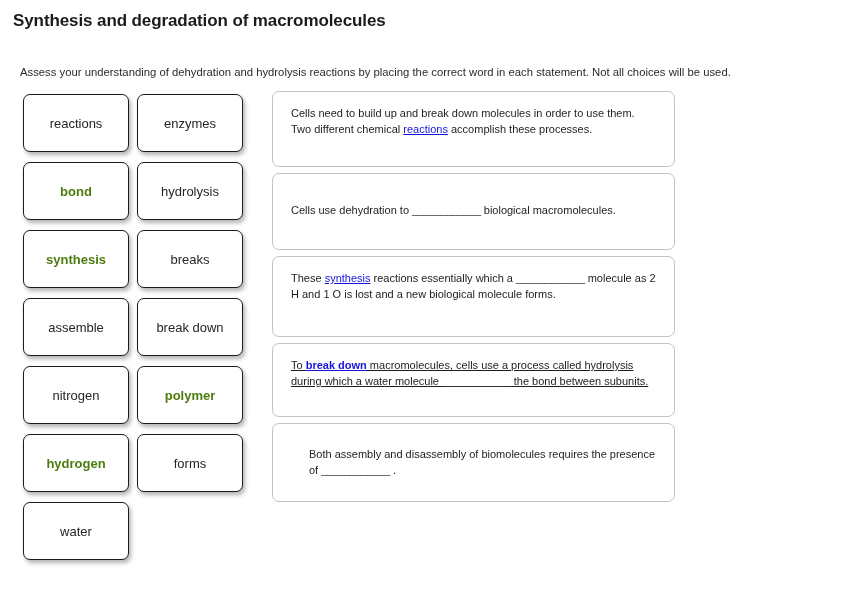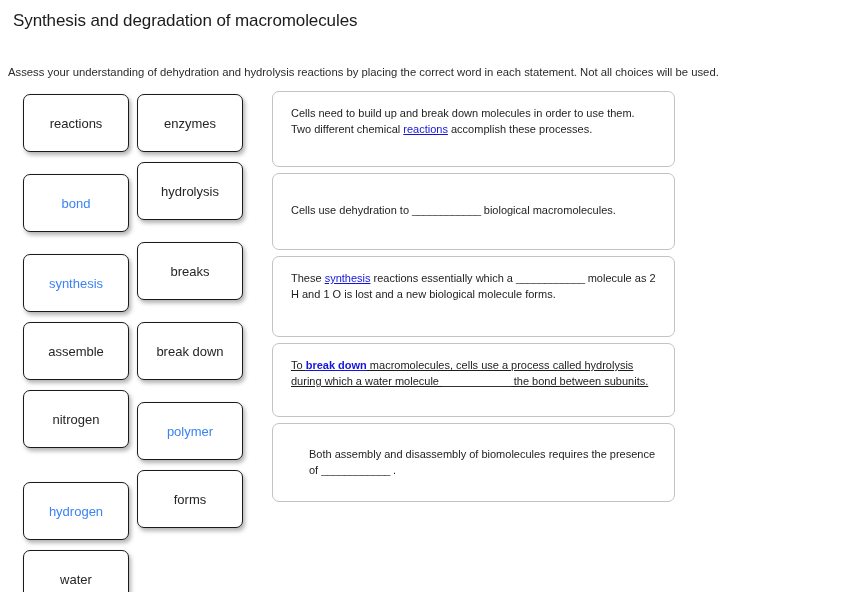--- a/index.html
+++ b/index.html
@@ -14,30 +14,30 @@
     color: #222222;
     overflow: hidden;
     position: relative;
   }
 
   #page-title {
     position: absolute;
     left: 13px;
     top: 11px;
     font-size: 17px;
-    font-weight: normal;
+    font-weight: bold;
     color: #1b1b1b;
     letter-spacing: -0.1px;
     white-space: nowrap;
     text-align: right;
   }
 
   #instructions {
     position: absolute;
-    left: 8px;
+    left: 20px;
     top: 66px;
     font-size: 11.3px;
     font-weight: normal;
     color: #2b2b2b;
     white-space: nowrap;
   }
 
   
   #word-bank {
     position: absolute;
@@ -58,23 +58,22 @@
     border-radius: 7px;
     box-shadow: 2px 3px 4px rgba(0,0,0,0.30);
     display: flex;
     align-items: center;
     justify-content: center;
     font-size: 13px;
     color: #252525;
     user-select: none;
   }
   .word-tile.bold {
-    font-weight: normal;
-    color: #3b82f6;
-    margin-top: 12px;
+    font-weight: bold;
+    color: #4d7c0f;
   }
 
   
   #statements {
     position: absolute;
     left: 272px;
     top: 91px;
     width: 403px;
   }
   .statement-box {

